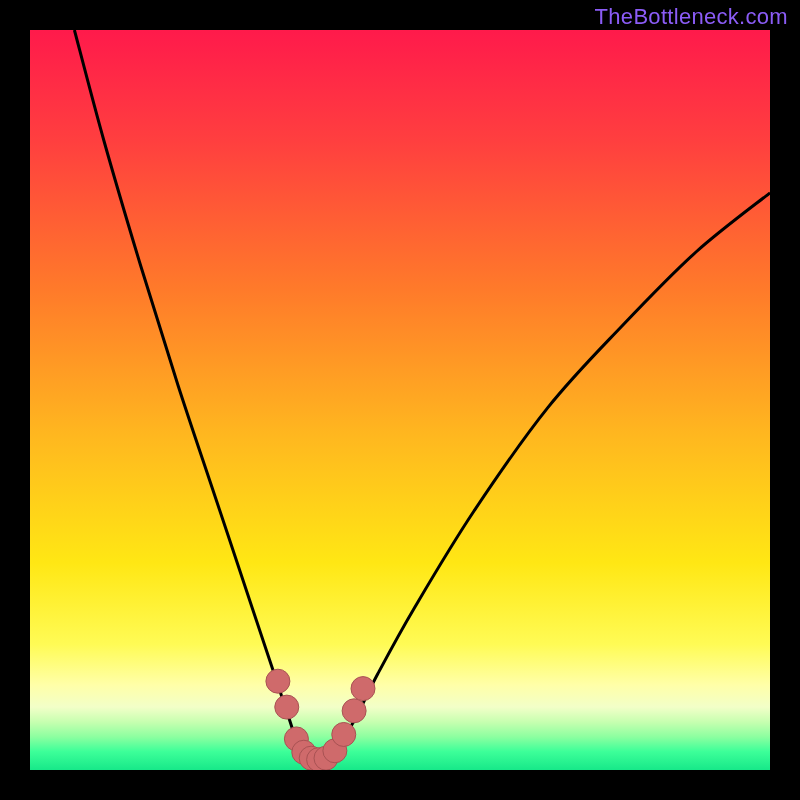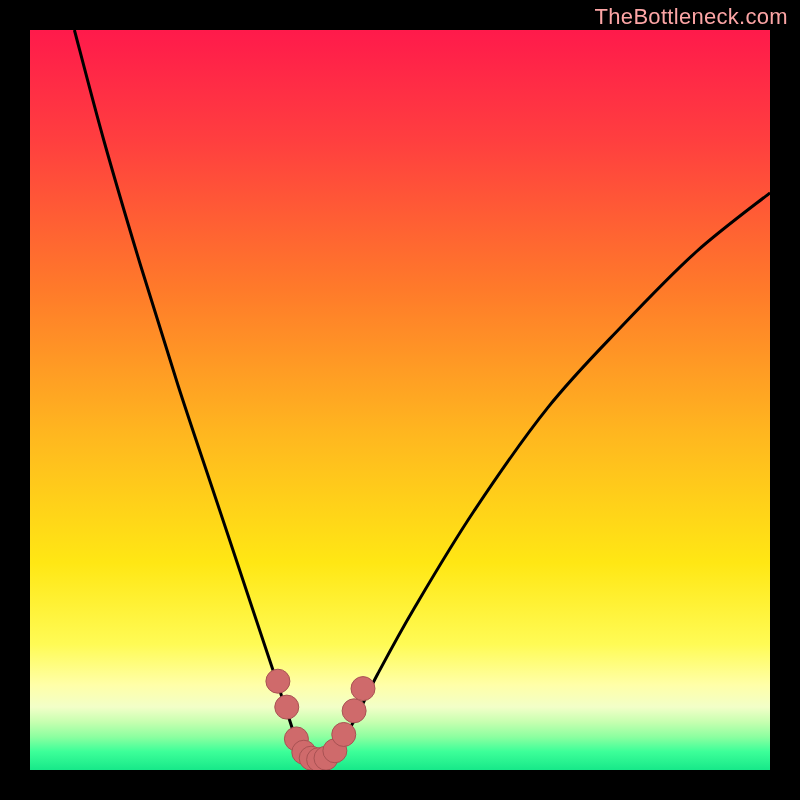--- a/index.html
+++ b/index.html
@@ -29,21 +29,21 @@
     inset: 0;
   }
   .curve-layer {
     position: absolute;
     inset: 0;
   }
   .watermark {
     position: absolute;
     top: 4px;
     right: 12px;
-    color: #fca5a5;
+    color: #8b5cf6;
     font-size: 22px;
     letter-spacing: 0.3px;
     user-select: none;
   }
 </style>
 </head>
 <body>
 
 <div class="frame">
   <div class="watermark">TheBottleneck.com</div>

